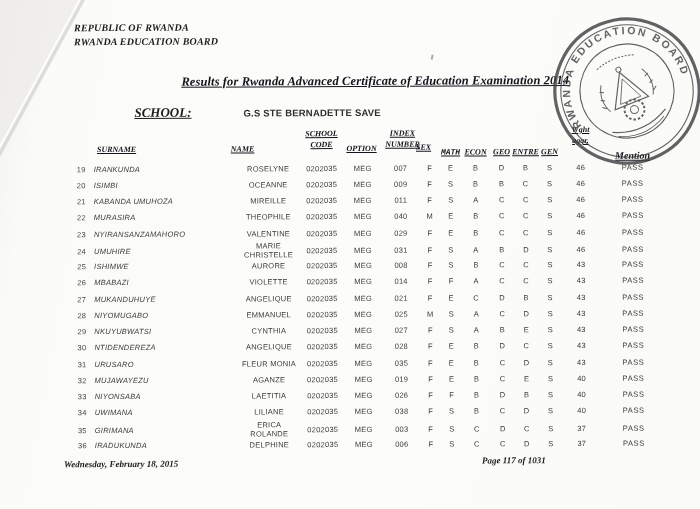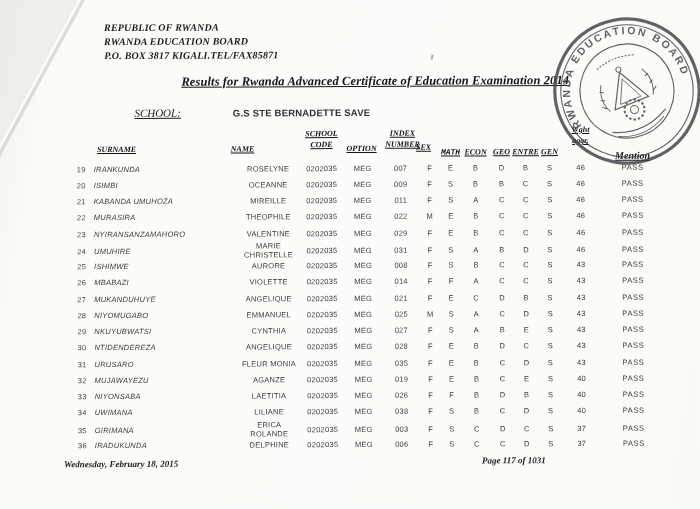--- a/index.html
+++ b/index.html
@@ -11,31 +11,31 @@
   .paper{
     position:absolute;inset:0;
     background:linear-gradient(100deg,#f2f1ee 0%,#fbfbf8 8%,#fcfcfa 50%,#fafaf7 100%);
   }
   .content{position:absolute;inset:0;transform:rotate(-0.25deg);}
 
   
   .letterhead{
     position:absolute;left:75px;top:20px;
     font-style:italic;font-weight:bold;font-size:10px;line-height:14px;
-    color:#1c1c1c;letter-spacing:.2px;margin-left:30px;
+    color:#1c1c1c;letter-spacing:.2px;
   }
   
   .title{
     position:absolute;left:150px;top:74px;width:452px;text-align:center;
     font-style:italic;font-weight:bold;font-size:12.5px;color:#14141c;
     text-decoration:underline;letter-spacing:.1px;
   }
   
   .lbl{
-    font-style:italic;font-weight:normal;font-size:11px;color:#1c1c1c;
+    font-style:italic;font-weight:bold;font-size:13px;color:#1c1c1c;
     text-decoration:underline;
   }
   .val{
     font-family:"Liberation Sans","DejaVu Sans",sans-serif;
     font-weight:bold;font-size:9.5px;color:#2e2e2e;letter-spacing:.2px;padding-left:44px;
   }
   .school-line{position:absolute;left:135px;top:102px;}
   .school-line .val{margin-left:8px;}
   .option-line{position:absolute;left:420px;top:107px;white-space:nowrap;}
   .option-line .val{margin-left:7px;}
@@ -95,21 +95,20 @@
   <polygon points="86,-8 -8,158 -8,-8" fill="#ecebe7" opacity="0.75"></polygon>
   <line x1="86" y1="-8" x2="-4" y2="158" stroke="#cfcfc9" stroke-width="6" opacity="0.65"></line>
   <line x1="84" y1="-8" x2="-6" y2="158" stroke="#ffffff" stroke-width="2.5" opacity="0.95"></line>
 </svg>
 
 <div class="content">
 
   <div class="letterhead">
     <div>REPUBLIC OF RWANDA</div>
     <div>RWANDA EDUCATION BOARD</div>
-    <div>P.O. BOX 3817 KIGALI.TEL/FAX85871</div>
   </div>
 
   <div class="title">Results for Rwanda Advanced Certificate of  Education Examination 2014</div>
 
   <div class="school-line">
     <span class="lbl">SCHOOL:</span><span class="val">G.S STE BERNADETTE SAVE</span>
   </div>
 
   <div class="thead">
     <span class="hdr" style="left:117px;bottom:6px;">SURNAME</span>
@@ -187,21 +186,21 @@
     <span class="c">46</span>
     <span class="c mention">PASS</span>
   </div>
 
   <div class="t-row">
     <span class="c num">22</span>
     <span class="c surname">MURASIRA</span>
     <span class="c name">THEOPHILE</span>
     <span class="c">0202035</span>
     <span class="c">MEG</span>
-    <span class="c">022</span>
+    <span class="c">040</span>
     <span class="c">M</span>
     <span class="c">E</span>
     <span class="c">B</span>
     <span class="c">C</span>
     <span class="c">C</span>
     <span class="c">S</span>
     <span class="c">46</span>
     <span class="c mention">PASS</span>
   </div>
 

